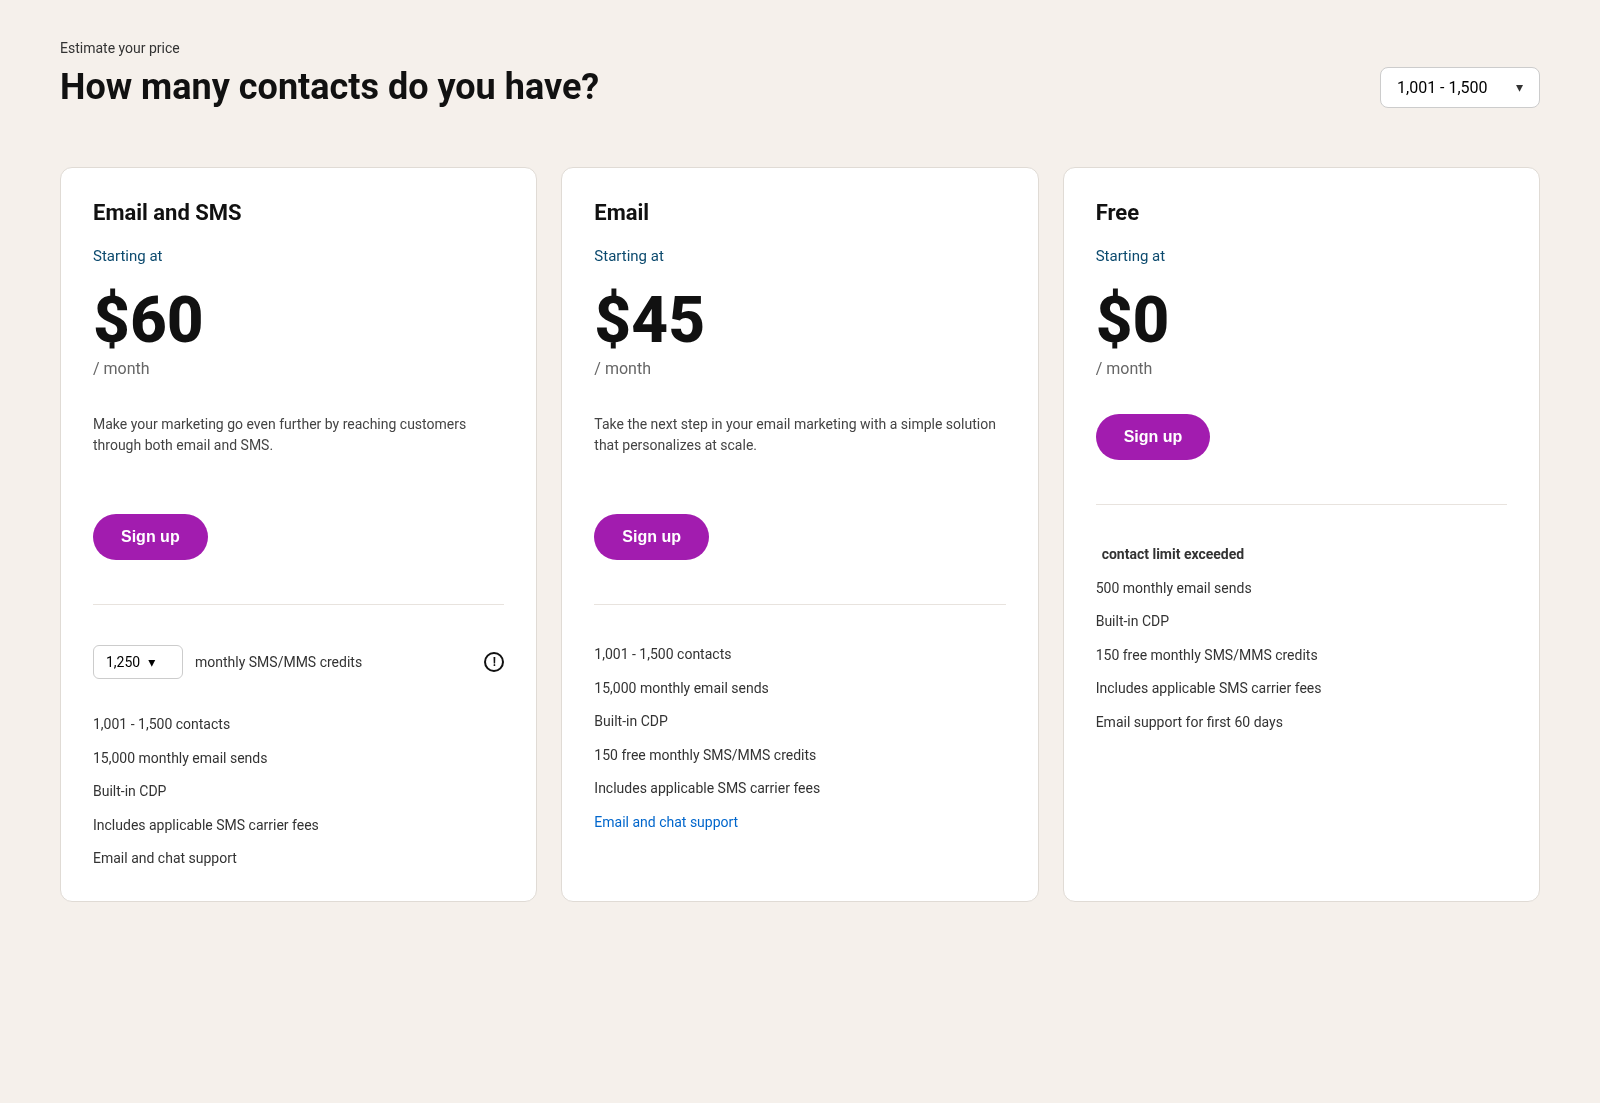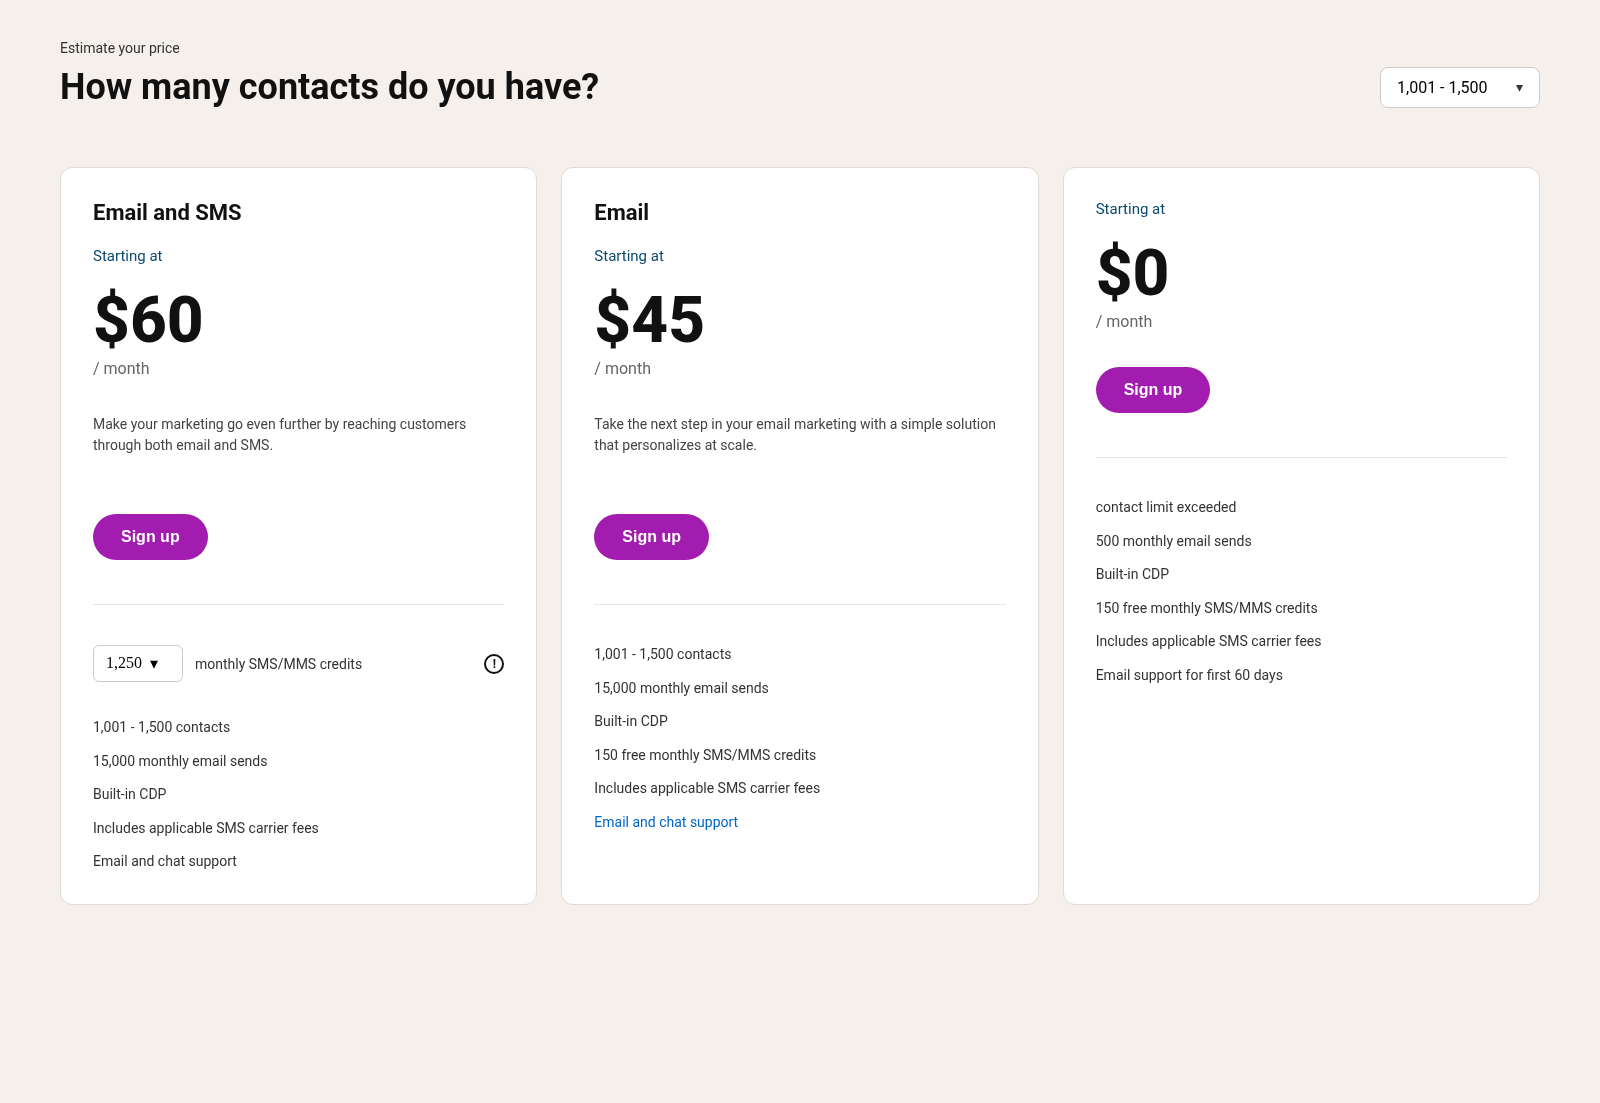--- a/index.html
+++ b/index.html
@@ -133,30 +133,29 @@
 
     .sms-selector {
       display: flex;
       align-items: center;
       gap: 12px;
       margin-bottom: 20px;
     }
 
     .sms-dropdown {
       display: flex;
-      align-items: flex-start;
+      align-items: flex-end;
       gap: 8px;
       background: #fff;
       border: 1px solid #ccc;
       border-radius: 6px;
       padding: 8px 12px;
-      font-size: 16px;
+      font-size: 14px;
       cursor: pointer;
       min-width: 90px;
-      font-family: Liberation Serif, serif;
     }
 
     .sms-label {
       font-size: 14px;
       color: #333;
       flex: 1;
     }
 
     .info-icon {
       display: inline-flex;
@@ -180,21 +179,22 @@
       gap: 14px;
     }
 
     .feature-item {
       font-size: 14px;
       color: #333;
       line-height: 1.4;
     }
 
     .feature-item.bold-text {
-      font-weight: 400;
+      font-weight: 700;
+      margin-left: 6px;
     }
 
     .feature-item.link-style {
       color: #0066cc;
       text-decoration: none;
     }
   </style>
 </head>
 <body>
 
@@ -251,20 +251,21 @@
       <ul class="features-list">
         <li class="feature-item">1,001 - 1,500 contacts</li>
         <li class="feature-item">15,000 monthly email sends</li>
         <li class="feature-item">Built-in CDP</li>
         <li class="feature-item">150 free monthly SMS/MMS credits</li>
         <li class="feature-item">Includes applicable SMS carrier fees</li>
         <li class="feature-item link-style">Email and chat support</li>
       </ul>
     </div>
     <div class="plan-card">
+      <div class="plan-name">Free</div>
       <div class="starting-at">Starting at</div>
       <div class="price-row">
         <span class="price-amount">$0</span>
         <span class="price-period">/ month</span>
       </div>
       <button class="signup-button">Sign up</button>
       <hr class="divider">
 
       <ul class="features-list">
         <li class="feature-item bold-text">contact limit exceeded</li>

